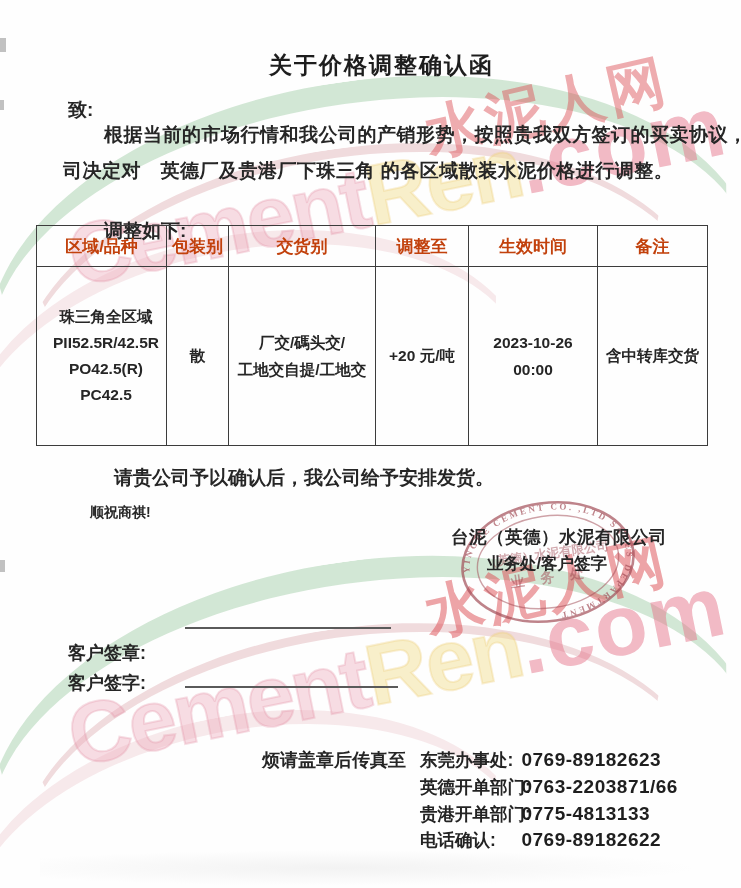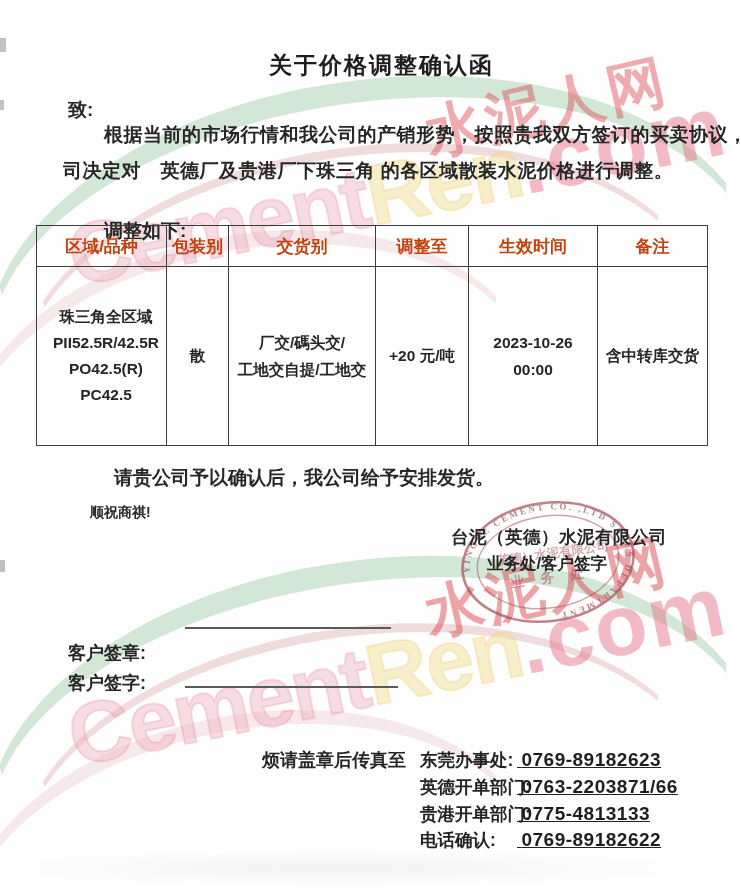--- a/index.html
+++ b/index.html
@@ -35,21 +35,21 @@
   
   .cust1{left:68px;top:610px;font-size:18px;}
   .cust2{left:68px;top:641px;font-size:18px;}
   .cust3{left:68px;top:671px;font-size:18px;}
   .uline{position:absolute;border-bottom:2px solid #5a5a5a;z-index:2;}
   .uline1{left:185px;top:627px;width:206px;}
   .uline2{left:185px;top:686px;width:213px;}
 
   
   .faxnote{left:262px;top:748px;font-size:18px;}
-  .contact-row{position:absolute;left:420px;font-weight:700;white-space:nowrap;z-index:2;text-decoration:underline;}
+  .contact-row{position:absolute;left:420px;font-weight:700;white-space:nowrap;z-index:2;}
   .contact-row .lbl{display:inline-block;width:97px;font-size:17.5px;color:#232323;}
   .contact-row .ph{font-size:19px;color:#1e1e1e;letter-spacing:0.5px;}
   .cr0{top:748px}.cr1{top:775px}.cr2{top:802px}.cr3{top:828px}
 
   
   .wm{position:absolute;width:660px;height:330px;z-index:0;pointer-events:none;}
   .arc{position:absolute;border-radius:50%;border-style:solid;border-color:transparent;}
   .arc-g{left:-60px;top:-5px;width:770px;height:430px;border-top:22px solid rgba(158,204,164,0.45);transform:rotate(-8deg);}
   .arc-p{left:-30px;top:62px;width:690px;height:390px;border-top:9px solid rgba(220,168,172,0.40);transform:rotate(-8deg);}
   .arc-p2{left:-85px;top:150px;width:570px;height:340px;border-top:15px solid rgba(233,190,196,0.33);transform:rotate(-11deg);}

